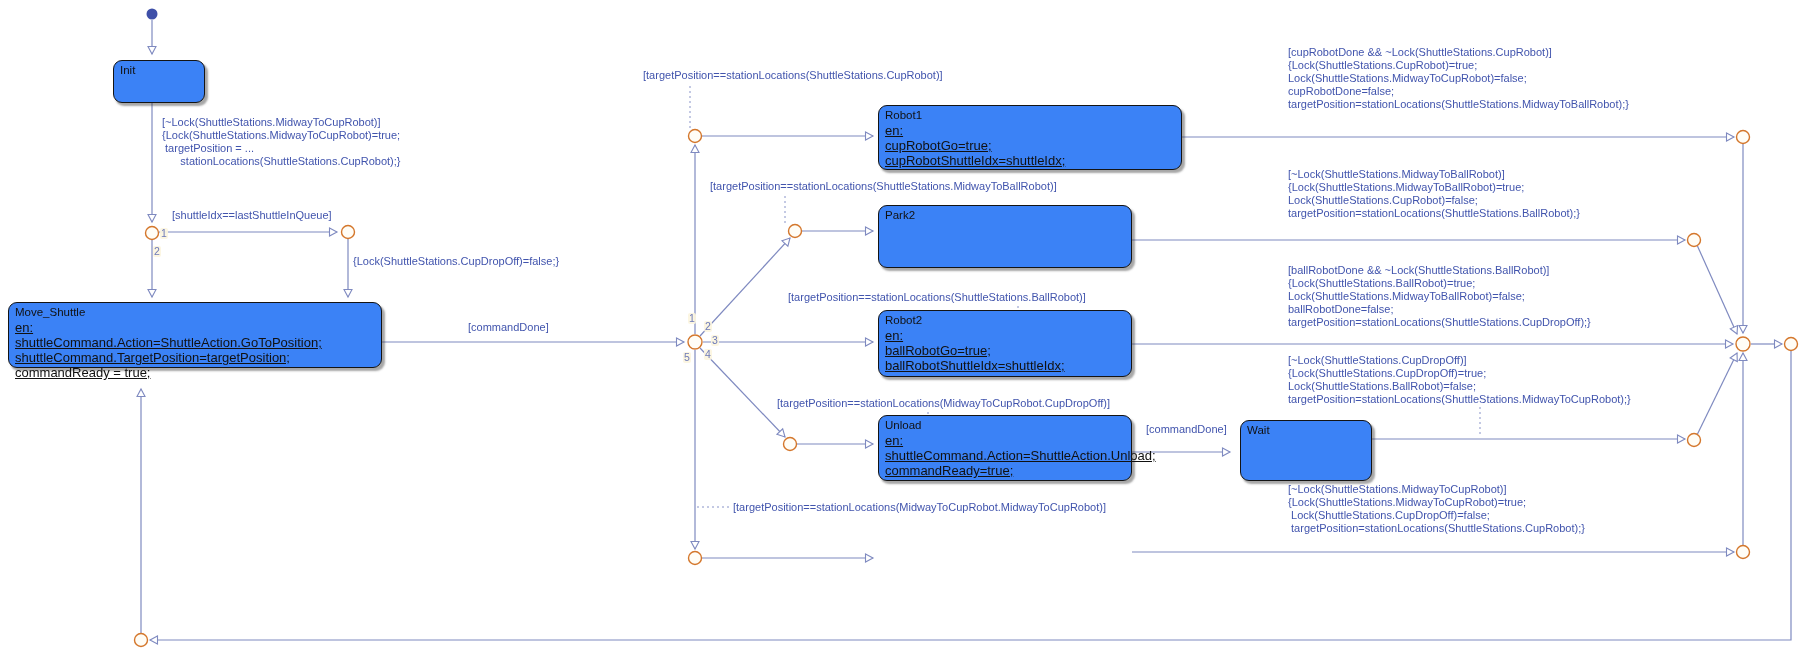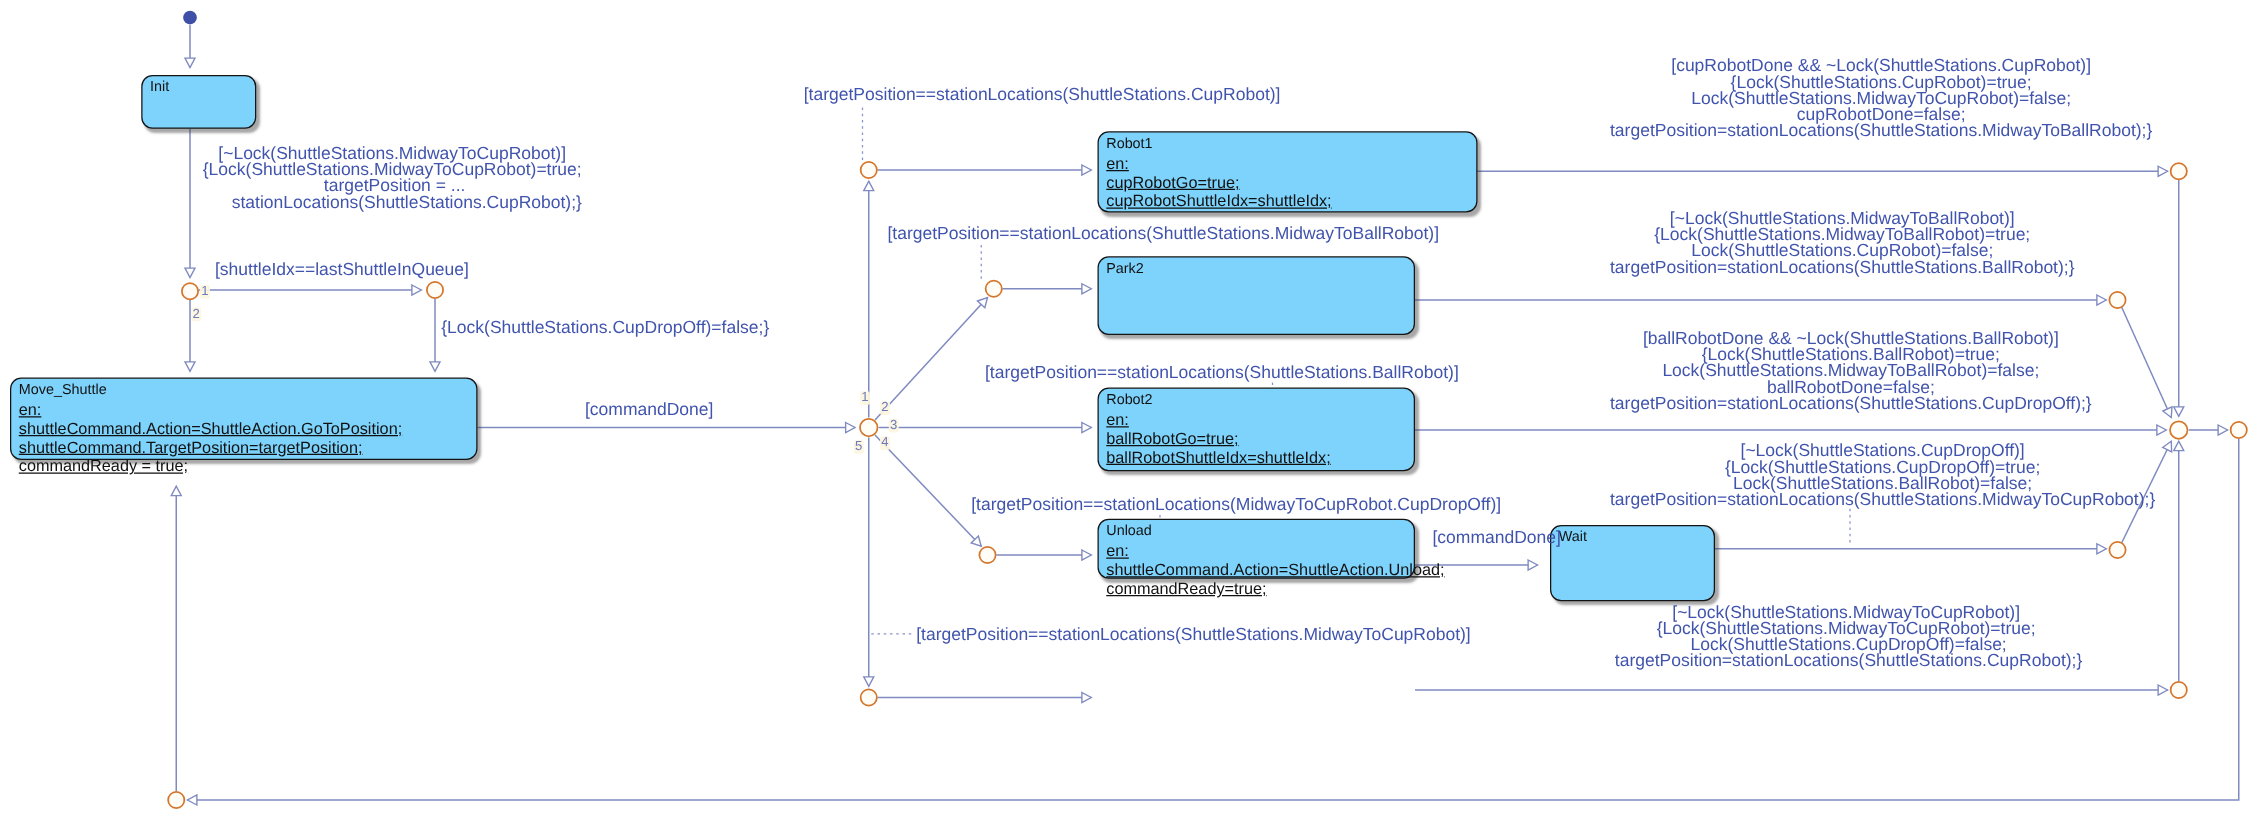--- a/index.html
+++ b/index.html
@@ -1,26 +1,26 @@
 <!DOCTYPE html>
 <html><head>
 <meta charset="utf-8">
 <style>
   html,body{margin:0;padding:0;background:#ffffff;}
   #canvas{position:relative;width:1806px;height:656px;background:#ffffff;overflow:hidden;
           font-family:"Liberation Sans", sans-serif;}
   #wires{position:absolute;left:0;top:0;width:1806px;height:656px;}
 
-  .state{position:absolute;background:#7dd3fc;border:1.5px solid #141414;border-radius:9px;
+  .state{position:absolute;background:#3b82f6;border:1.5px solid #141414;border-radius:9px;
          box-shadow:2.5px 3px 2px rgba(60,60,60,.45);color:#111;box-sizing:border-box;
          padding:2px 6px;font-size:11.5px;line-height:15px;}
   .state .sname{font-size:11.5px;color:#111;}
   .state .sbody{white-space:pre;font-size:13px;color:#111;text-decoration:underline;}
 
-  .tlabel{position:absolute;color:#4154ad;font-size:14px;line-height:13px;white-space:pre;text-align:center;}
+  .tlabel{position:absolute;color:#4154ad;font-size:11px;line-height:13px;white-space:pre;}
   .bn{position:absolute;color:#6d7ab8;font-size:10.5px;line-height:11px;
       background:rgba(252,245,224,.92);padding:0 1px;border-radius:2px;}
 </style>
 </head>
 <body>
 
 <div id="canvas">
 
   <svg id="wires" viewBox="0 0 1806 656">
     <defs>
@@ -132,21 +132,21 @@
     <div class="sname">Park2</div>
   </div>
 
   <div class="state" style="left:878px;top:310px;width:254px;height:67px">
     <div class="sname">Robot2</div>
     <div class="sbody">en:
 ballRobotGo=true;
 ballRobotShuttleIdx=shuttleIdx;</div>
   </div>
 
-  <div class="state" style="left:878px;top:415px;width:254px;height:48px">
+  <div class="state" style="left:878px;top:415px;width:254px;height:66px">
     <div class="sname">Unload</div>
     <div class="sbody">en:
 shuttleCommand.Action=ShuttleAction.Unload;
 commandReady=true;</div>
   </div>
 
   <div class="state" style="left:1240px;top:420px;width:132px;height:61px">
     <div class="sname">Wait</div>
   </div>
 
@@ -155,21 +155,21 @@
 {Lock(ShuttleStations.MidwayToCupRobot)=true;
  targetPosition = ...
       stationLocations(ShuttleStations.CupRobot);}</div>
   <div class="tlabel" style="left:172px;top:209px">[shuttleIdx==lastShuttleInQueue]</div>
   <div class="tlabel" style="left:353px;top:255px">{Lock(ShuttleStations.CupDropOff)=false;}</div>
   <div class="tlabel" style="left:468px;top:321px">[commandDone]</div>
   <div class="tlabel" style="left:643px;top:69px">[targetPosition==stationLocations(ShuttleStations.CupRobot)]</div>
   <div class="tlabel" style="left:710px;top:180px">[targetPosition==stationLocations(ShuttleStations.MidwayToBallRobot)]</div>
   <div class="tlabel" style="left:788px;top:291px">[targetPosition==stationLocations(ShuttleStations.BallRobot)]</div>
   <div class="tlabel" style="left:777px;top:397px">[targetPosition==stationLocations(MidwayToCupRobot.CupDropOff)]</div>
-  <div class="tlabel" style="left:733px;top:501px">[targetPosition==stationLocations(ShuttleStations.MidwayToCupRobot)]</div>
+  <div class="tlabel" style="left:733px;top:501px">[targetPosition==stationLocations(MidwayToCupRobot.MidwayToCupRobot)]</div>
   <div class="tlabel" style="left:1146px;top:423px">[commandDone]</div>
   <div class="tlabel" style="left:1288px;top:46px">[cupRobotDone &amp;&amp; ~Lock(ShuttleStations.CupRobot)]
 {Lock(ShuttleStations.CupRobot)=true;
 Lock(ShuttleStations.MidwayToCupRobot)=false;
 cupRobotDone=false;
 targetPosition=stationLocations(ShuttleStations.MidwayToBallRobot);}</div>
   <div class="tlabel" style="left:1288px;top:264px">[ballRobotDone &amp;&amp; ~Lock(ShuttleStations.BallRobot)]
 {Lock(ShuttleStations.BallRobot)=true;
 Lock(ShuttleStations.MidwayToBallRobot)=false;
 ballRobotDone=false;

